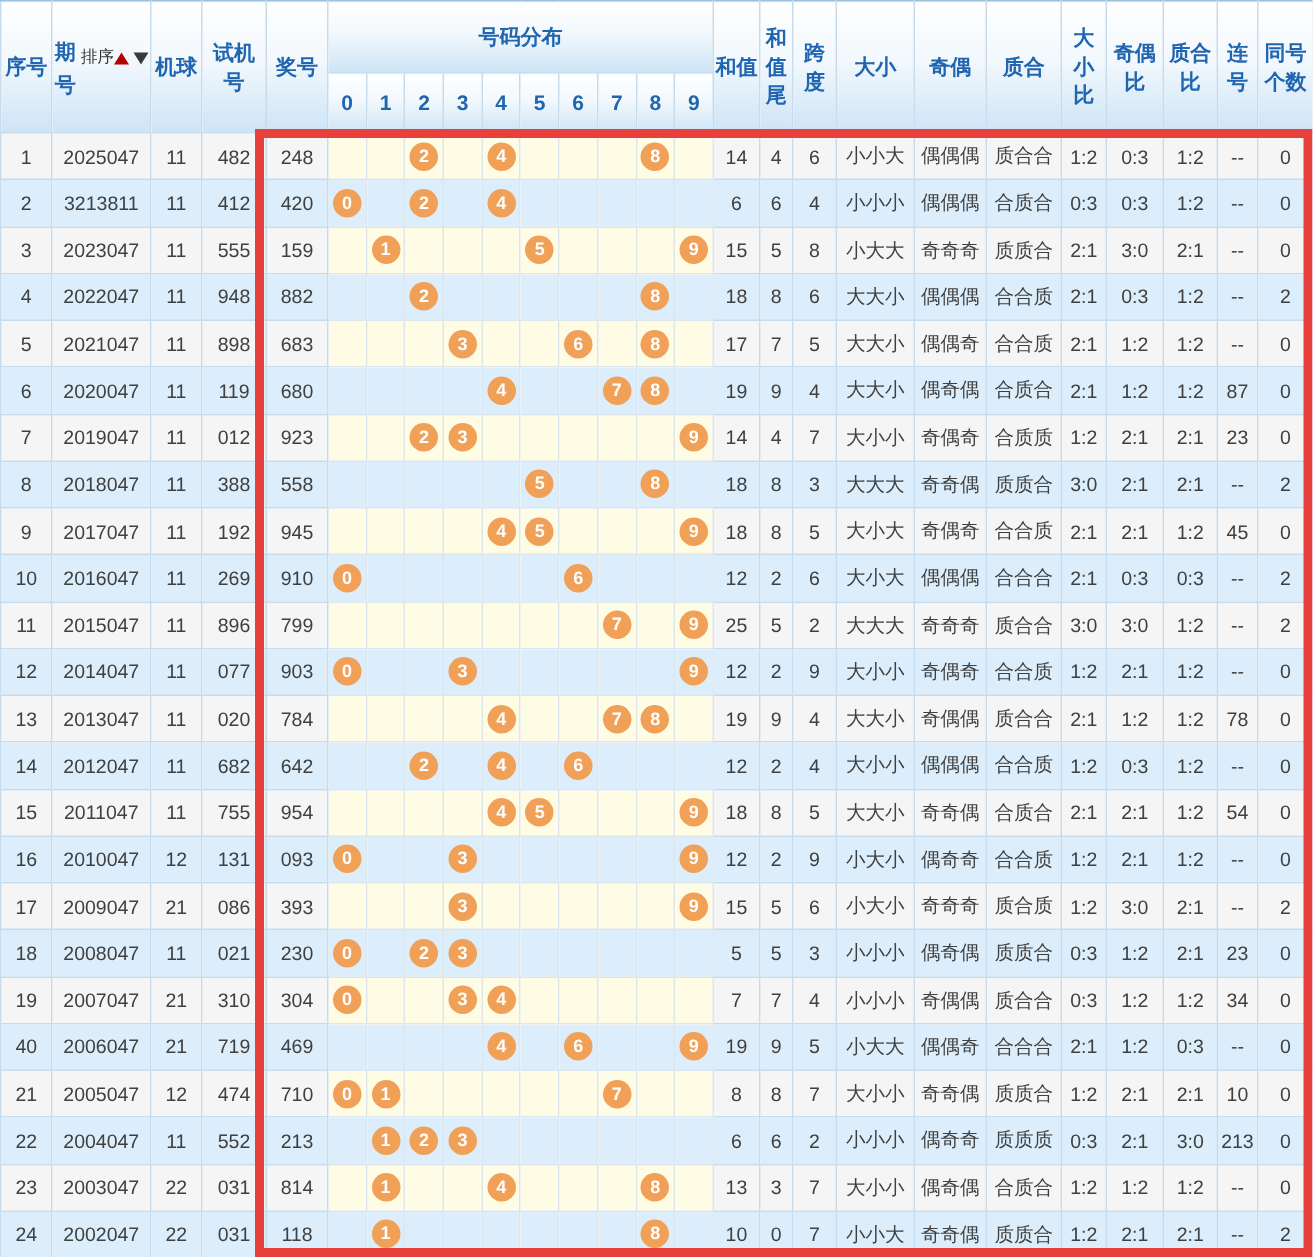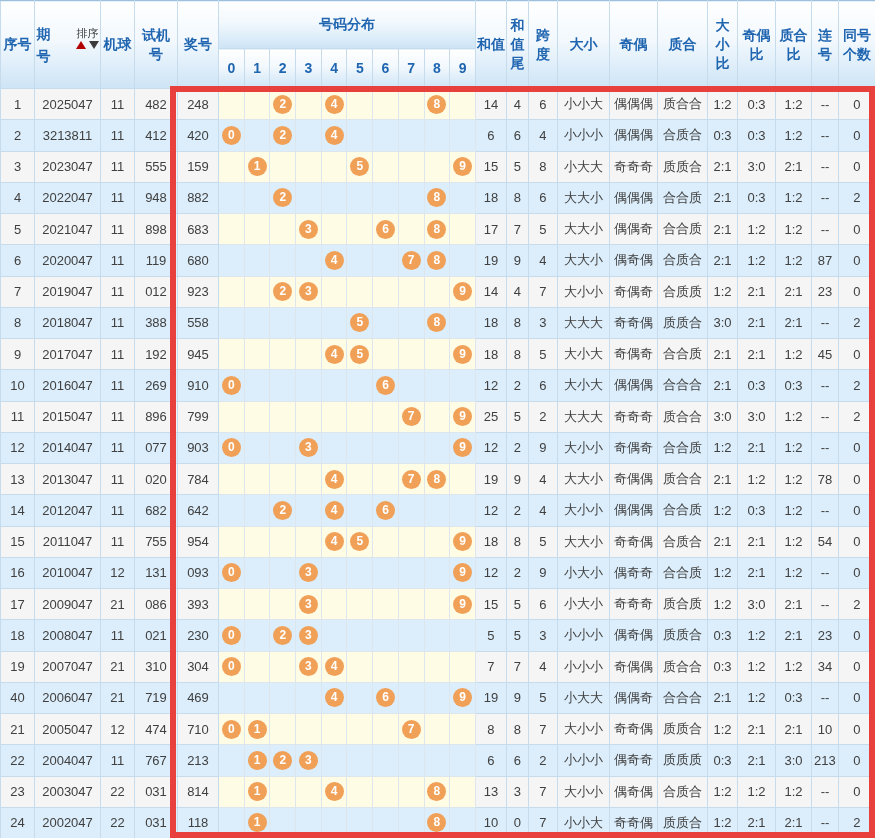--- a/index.html
+++ b/index.html
@@ -15,23 +15,23 @@
   thead tr.r1 th { height: 48px; }
   thead tr.r2 th { height: 40px; font-size: 14px; }
   tbody td { height: 31.25px; font-size: 13px; color: #404040; background: #f5f5f5; }
   tbody tr.alt td { background: #dceefb; }
   tbody td.dist { background: #fffce6; border-color: #dde6ec; }
   .ball {
     display: inline-block; width: 19px; height: 19px; border-radius: 50%;
     background: #f0a057; color: #fff; font-size: 12px; font-weight: bold;
     line-height: 19px; text-align: center;
   }
-  .ph { display: flex; align-items: center; justify-content: space-between; gap: 3px; }
+  .ph { display: flex; align-items: center; justify-content: center; gap: 3px; }
   .ph-chars { display: inline-block; width: 15px; line-height: 22px; word-break: break-all; }
-  .sort { display: flex; flex-direction: column; align-items: center; margin-top: -14px; }
+  .sort { display: flex; flex-direction: row; align-items: center; margin-top: -14px; }
   .sort-label { font-size: 11px; color: #333; font-weight: normal; line-height: 12px; }
   .arrows { display: flex; gap: 3px; margin-top: 2px; }
   .tri-up { width: 0; height: 0; border-left: 5px solid transparent; border-right: 5px solid transparent; border-bottom: 8px solid #b30000; cursor: pointer; }
   .tri-down { width: 0; height: 0; border-left: 5px solid transparent; border-right: 5px solid transparent; border-top: 8px solid #3a3a3a; cursor: pointer; }
   .frame {
     position: absolute; left: 170px; top: 86px; width: 705px; height: 752px;
     border: 6px solid #e8403d; pointer-events: none; z-index: 5;
   }
 </style>
 </head>
@@ -697,21 +697,21 @@
           <td>1:2</td>
           <td>2:1</td>
           <td>2:1</td>
           <td>10</td>
           <td>0</td>
         </tr>
         <tr class="alt">
           <td>22</td>
           <td>2004047</td>
           <td>11</td>
-          <td>767</td>
+          <td>552</td>
           <td>213</td>
           <td class="dist"></td>
           <td class="dist"><span class="ball">1</span></td>
           <td class="dist"><span class="ball">2</span></td>
           <td class="dist"><span class="ball">3</span></td>
           <td class="dist"></td>
           <td class="dist"></td>
           <td class="dist"></td>
           <td class="dist"></td>
           <td class="dist"></td>

